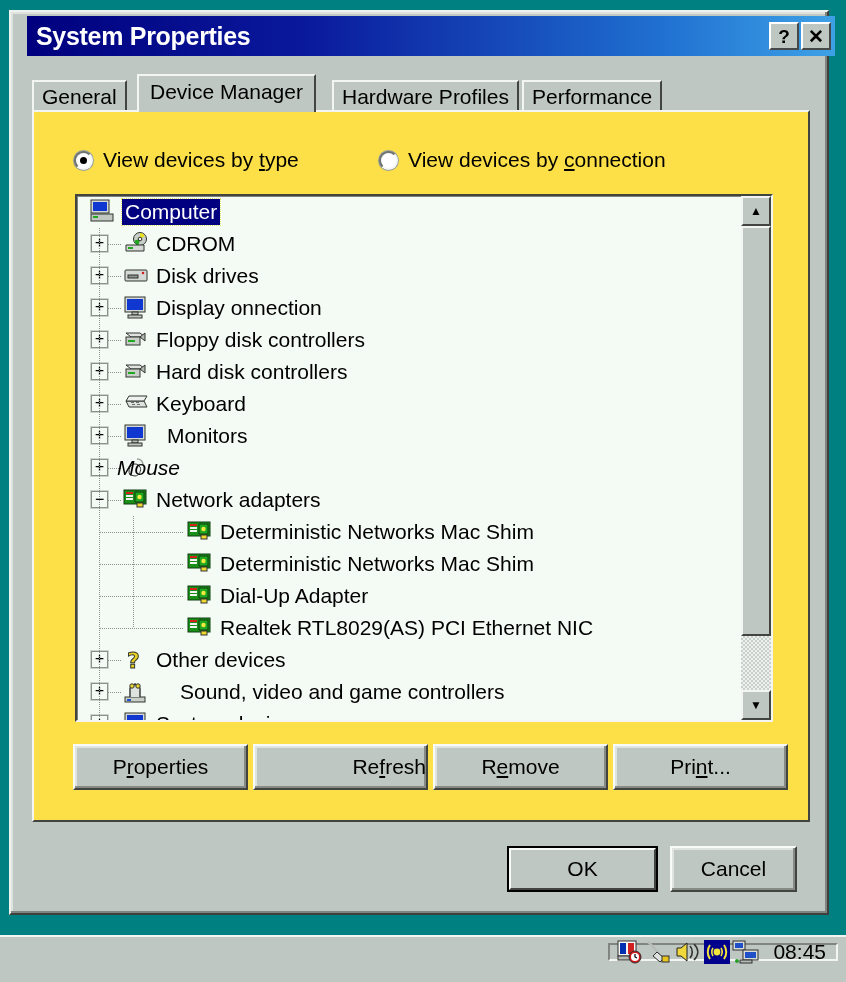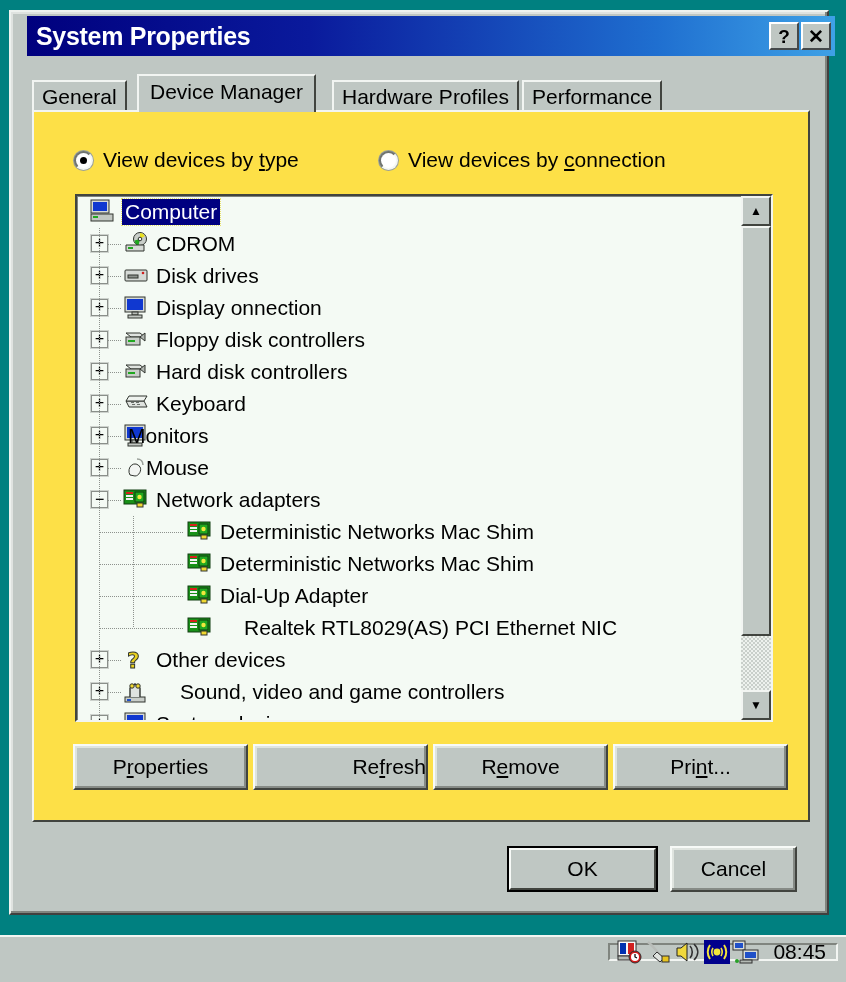--- a/index.html
+++ b/index.html
@@ -443,32 +443,32 @@
               <span class="expander" style="left: 14px; top: 7px;">+</span>
               <span class="hline" style="left: 31px; width: 14px; top: 16px;"></span>
               <span class="ico" style="left: 46px; top: 3px;">
                 <svg width="28" height="26" viewBox="0 0 28 26">
                   <rect x="2" y="2" width="20" height="15" fill="#d6dad6" stroke="#30342f"></rect>
                   <rect x="4" y="4" width="16" height="11" fill="#1038d0"></rect>
                   <rect x="9" y="17" width="6" height="3" fill="#b8bdb8" stroke="#30342f"></rect>
                   <rect x="5" y="20" width="14" height="3" fill="#c2c7c2" stroke="#30342f"></rect>
                 </svg>
               </span>
-              <span class="label" style="margin-left: 51px;">Monitors</span>
+              <span class="label" style="margin-left: 90px;">Monitors</span>
             </div>
             <div class="row" style="height: 32px;">
               <span class="expander" style="left: 14px; top: 7px;">+</span>
               <span class="hline" style="left: 31px; width: 14px; top: 16px;"></span>
               <span class="ico" style="left: 46px; top: 3px;">
                 <svg width="28" height="26" viewBox="0 0 28 26">
                   <path d="M7 20a6 7 0 1 1 10-8c2 3-1 9-5 9z" fill="#f2f5f2" stroke="#30342f"></path>
                   <path d="M14 4c4 0 6 3 6 6" stroke="#9aa09a" stroke-width="1.6" fill="none"></path>
                 </svg>
               </span>
-              <span class="label" style="margin-left: 69px;">Mouse</span>
+              <span class="label" style="margin-left: 40px; font-style: italic;">Mouse</span>
             </div>
             <div class="row" style="height: 32px;">
               <span class="expander" style="left: 14px; top: 7px;">−</span>
               <span class="hline" style="left: 31px; width: 14px; top: 16px;"></span>
               <span class="ico" style="left: 46px; top: 3px;">
                 <svg width="28" height="26" viewBox="0 0 28 26">
                   <rect x="1" y="3" width="22" height="14" fill="#189018" stroke="#103c10"></rect>
                   <rect x="3" y="5" width="7" height="2" fill="#d8201c"></rect>
                   <rect x="3" y="8" width="7" height="2" fill="#f2f2f2"></rect>
                   <rect x="3" y="11" width="7" height="2" fill="#f2f2f2"></rect>
@@ -517,21 +517,21 @@
                   <rect x="3" y="5" width="7" height="2" fill="#d8201c"></rect>
                   <rect x="3" y="8" width="7" height="2" fill="#f2f2f2"></rect>
                   <rect x="3" y="11" width="7" height="2" fill="#f2f2f2"></rect>
                   <rect x="12" y="5" width="9" height="10" fill="#20a820" stroke="#103c10"></rect>
                   <circle cx="16.5" cy="10" r="2.2" fill="#f0e83c"></circle>
                   <rect x="14" y="16" width="6" height="4" fill="#f0d830" stroke="#30342f"></rect>
                 </svg>
               </span>
               <span class="label" style="margin-left: 143px;">Dial-Up Adapter</span>
             </div>
-            <div class="row" style="height: 32px; padding-left: 24px;">
+            <div class="row" style="height: 32px;">
               <span class="hline" style="left: 23px; width: 84px; top: 16px;"></span>
               <span class="ico" style="left: 110px; top: 3px;">
                 <svg width="28" height="26" viewBox="0 0 28 26">
                   <rect x="1" y="3" width="22" height="14" fill="#189018" stroke="#103c10"></rect>
                   <rect x="3" y="5" width="7" height="2" fill="#d8201c"></rect>
                   <rect x="3" y="8" width="7" height="2" fill="#f2f2f2"></rect>
                   <rect x="3" y="11" width="7" height="2" fill="#f2f2f2"></rect>
                   <rect x="12" y="5" width="9" height="10" fill="#20a820" stroke="#103c10"></rect>
                   <circle cx="16.5" cy="10" r="2.2" fill="#f0e83c"></circle>
                   <rect x="14" y="16" width="6" height="4" fill="#f0d830" stroke="#30342f"></rect>

